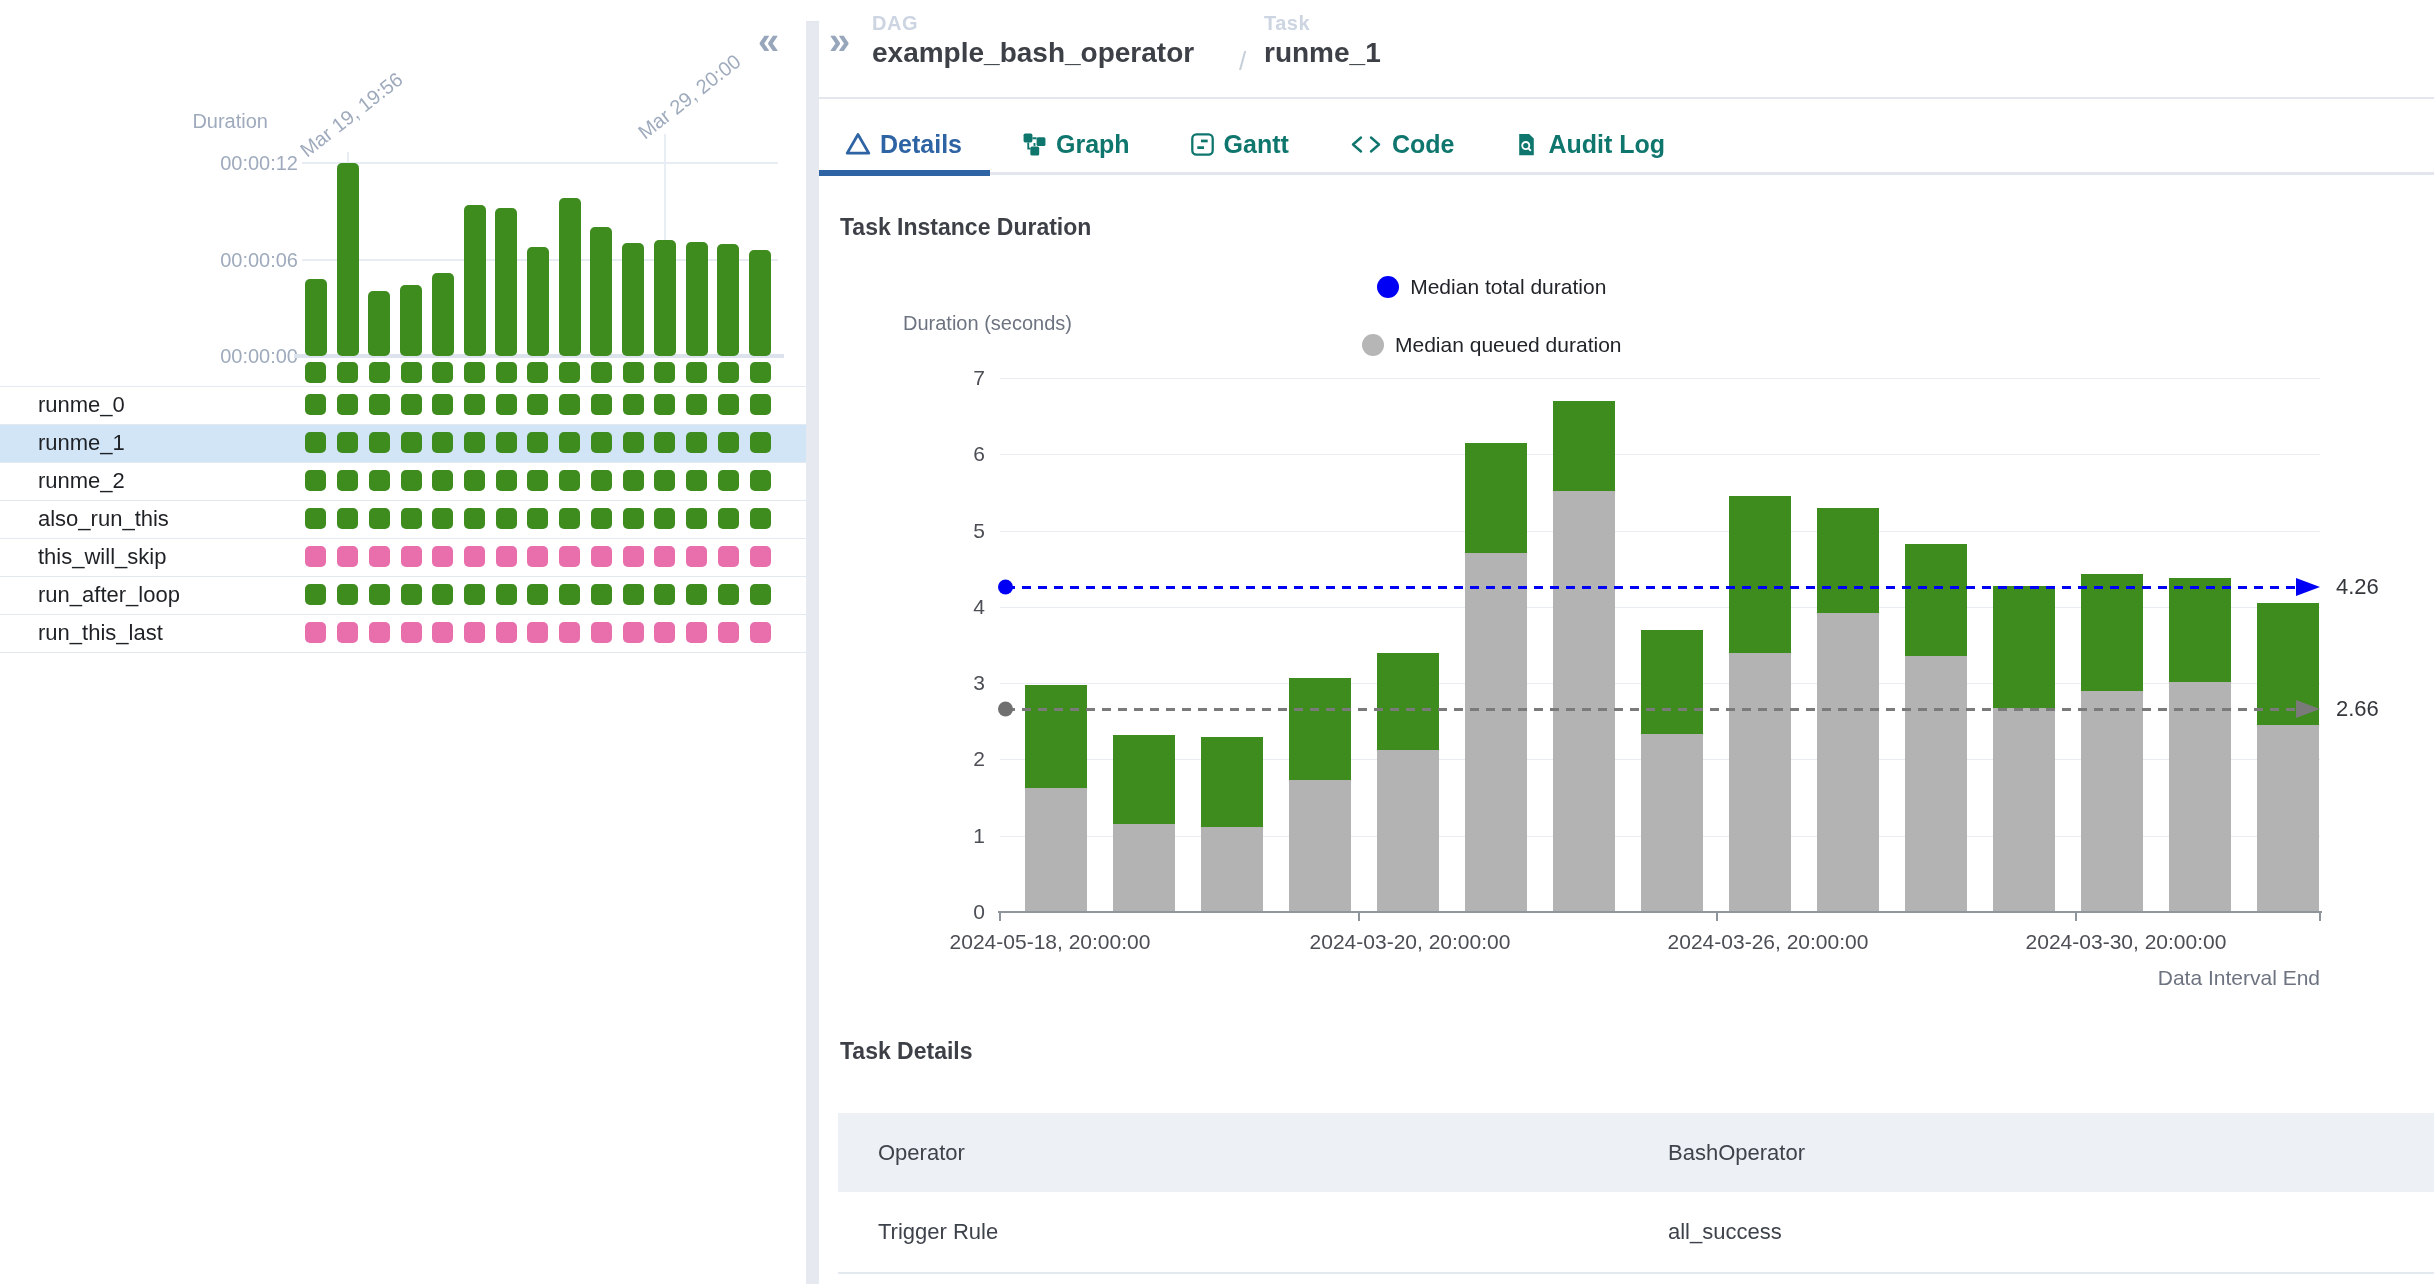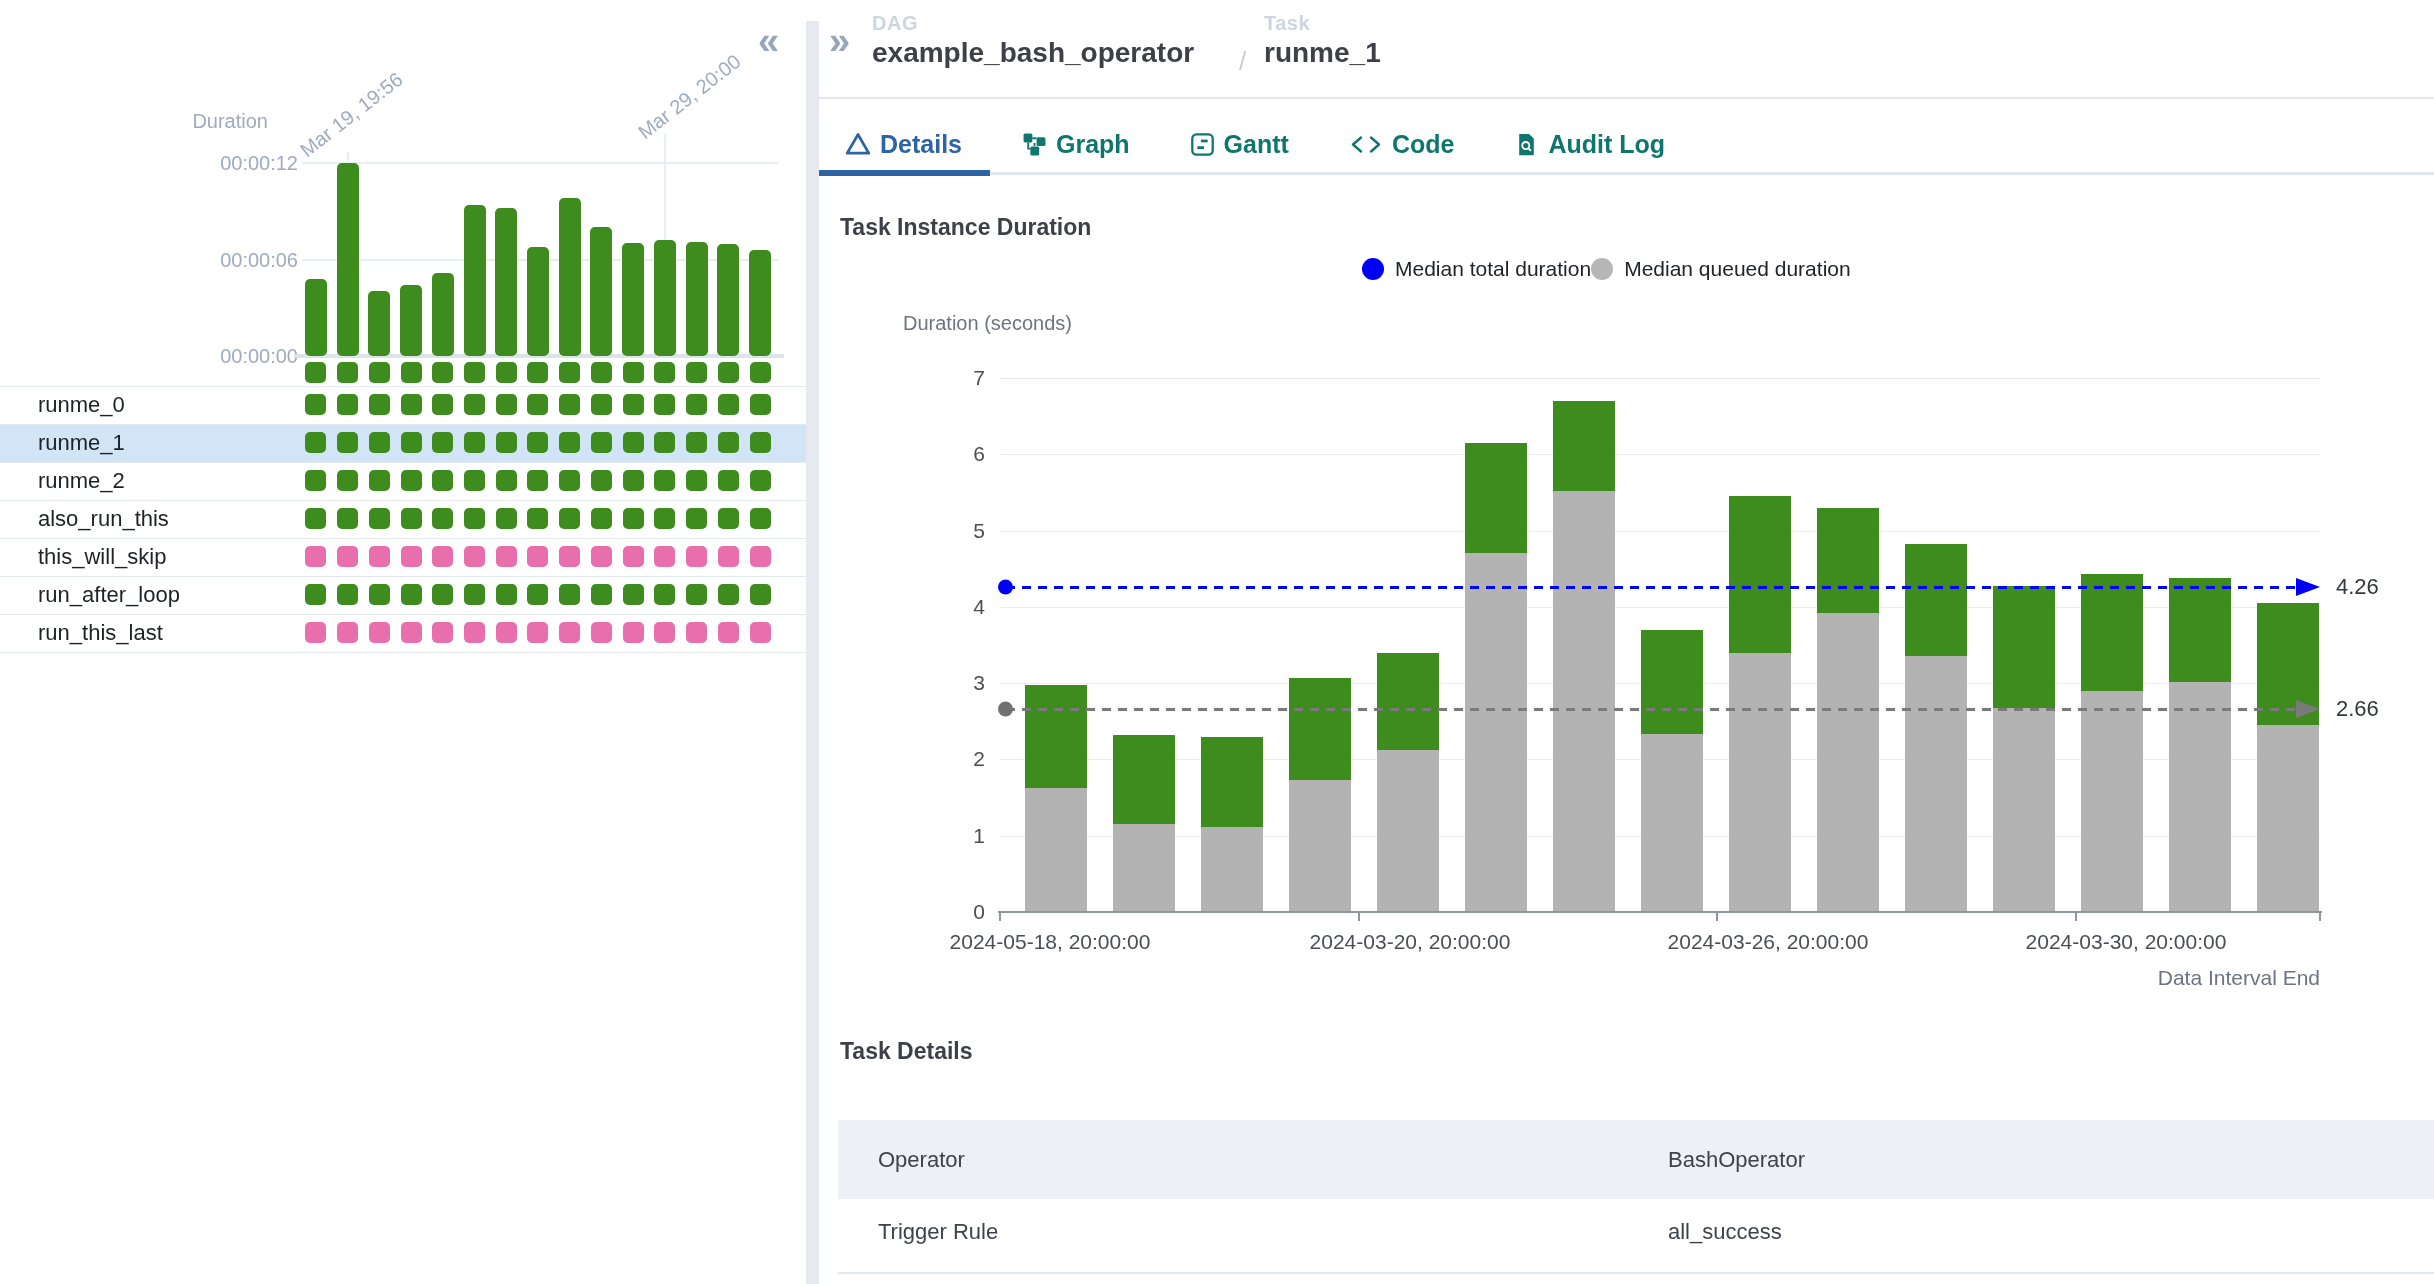--- a/index.html
+++ b/index.html
@@ -34,21 +34,21 @@
   
   .tabs{position:absolute;left:26px;top:118px;display:flex;gap:60px;align-items:center;height:52px;}
   .tab{display:flex;align-items:center;gap:9px;color:#0f766e;cursor:pointer;}
   .tab span{font-size:25px;font-weight:bold;white-space:nowrap;}
   .tab.active{color:#2e63a4;}
   .tab svg{display:block;}
   .tab-underline-active{position:absolute;left:0;top:170px;width:171px;height:6px;background:#2e63a4;}
   .tab-underline-rest{position:absolute;left:171px;top:172px;width:1444px;height:3px;background:#e3e7ed;}
   .section-title{position:absolute;left:21px;font-size:23px;font-weight:bold;color:#3d4147;}
   
-  .legend{position:absolute;left:543px;top:257px;display:flex;align-items:center;}
+  .legend{position:absolute;left:543px;top:275px;display:flex;gap:34px;align-items:center;flex-direction:column;}
   .legend-item{display:flex;align-items:center;gap:11px;cursor:pointer;}
   .legend-dot{width:22px;height:22px;border-radius:50%;}
   .legend-text{font-size:21px;color:#212429;white-space:nowrap;}
   
   .axis-label{color:#6d7380;font-size:21px;}
   .ytick{position:absolute;width:100px;text-align:right;font-size:21px;color:#4b4e54;transform:translateY(-50%);}
   .grid-h{position:absolute;height:1px;background:#e9edf3;}
   .mbar{position:absolute;}
   .axis-x{position:absolute;background:#8f959d;}
   .xtick-label{position:absolute;width:300px;text-align:center;font-size:21px;color:#4b4e54;white-space:nowrap;}
@@ -379,21 +379,21 @@
         <div class="median-line" style="left: 187px; top: 707.579px; width: 1290px; background: repeating-linear-gradient(90deg, rgb(122, 122, 122) 0px, rgb(122, 122, 122) 9px, transparent 9px, transparent 16px);"></div>
         <div class="median-dot" style="left: 179px; top: 709.079px; background: rgb(112, 112, 112);"></div>
         <div class="median-arrow" style="left: 1477px; top: 709.079px; border-left: 24px solid rgb(122, 122, 122);"></div>
         <div class="median-label" style="left: 1517px; top: 709.079px;">2.66</div>
       </div>
 
     <span class="axis-label abs" style="left:1101px;top:966px;width:400px;text-align:right;">Data Interval End</span>
 
     <div class="section-title" style="top:1038px;">Task Details</div>
 
-    <div class="dt-row odd" style="top:1113px;height:79px;margin-top:7px;">
+    <div class="dt-row odd" style="top:1113px;height:79px;">
       <span class="dt-key">Operator</span>
       <span class="dt-val">BashOperator</span>
     </div>
     <div class="dt-row even" style="top:1192px;height:80px;">
       <span class="dt-key">Trigger Rule</span>
       <span class="dt-val">all_success</span>
     </div>
   </main>
 </div>
 

